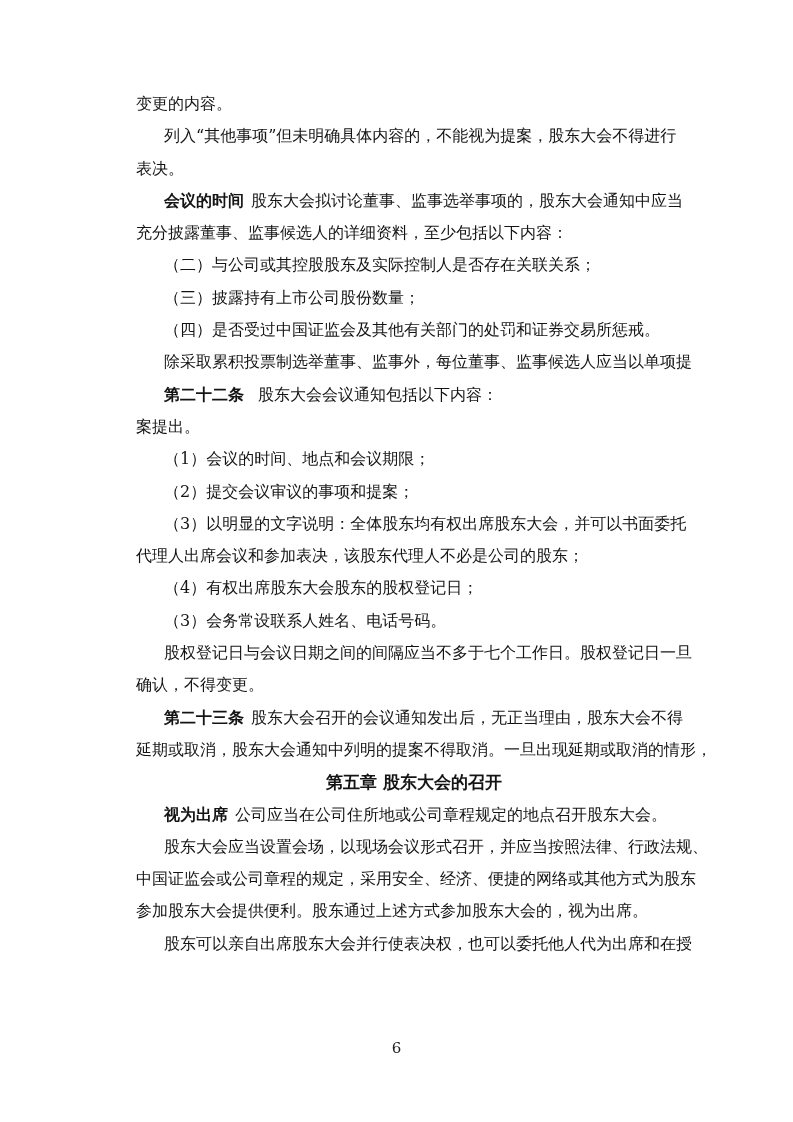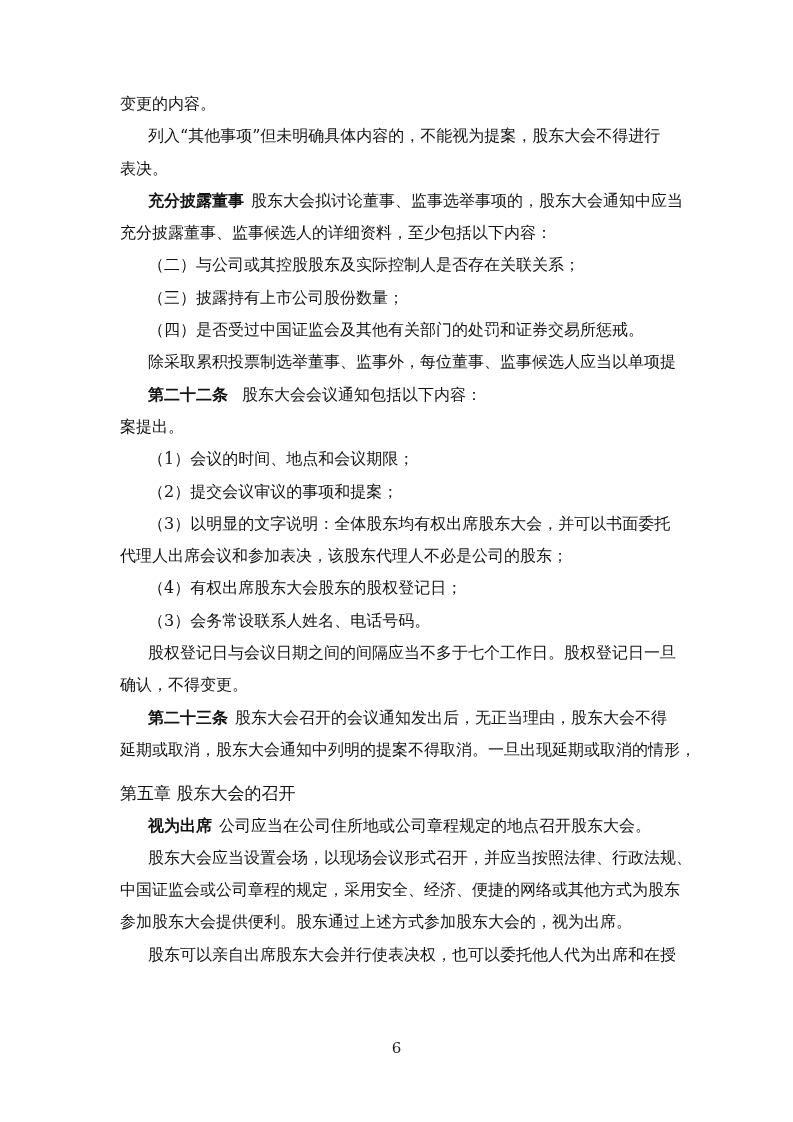--- a/index.html
+++ b/index.html
@@ -10,65 +10,65 @@
   body {
     width: 793px;
     height: 1122px;
     position: relative;
     overflow: hidden;
     font-family: "DejaVu Serif", "Liberation Serif", serif;
     color: #141414;
   }
   #doc {
     position: absolute;
-    left: 120px;
+    left: 136px;
     top: 88px;
     width: 556px;
   }
   .line {
     font-size: 16px;
     line-height: 32.3px;
     white-space: nowrap;
     letter-spacing: 0px;
   }
   .line.indent {
     padding-left: 28px;
   }
   .line .bold {
     font-weight: bold;
     margin-right: 7px;
   }
   .line.gap-wide .bold {
     margin-right: 14px;
   }
   .line.heading {
-    font-weight: normal;
+    text-align: center;
+    font-weight: bold;
     font-size: 17px;
     padding-left: 0;
-    margin-top: 11px;
   }
   .page-number {
     position: absolute;
     top: 1038px;
     left: 0;
     width: 100%;
     text-align: center;
     font-size: 15px;
     line-height: 20px;
     color: #222;
   }
 </style>
 </head>
 <body>
 
 <main id="doc">
     <div class="line">变更的内容。</div>
     <div class="line indent">列入“其他事项”但未明确具体内容的，不能视为提案，股东大会不得进行</div>
     <div class="line">表决。</div>
-    <div class="line indent"><span class="bold">充分披露董事</span><span>股东大会拟讨论董事、监事选举事项的，股东大会通知中应当</span></div>
+    <div class="line indent"><span class="bold">会议的时间</span><span>股东大会拟讨论董事、监事选举事项的，股东大会通知中应当</span></div>
     <div class="line">充分披露董事、监事候选人的详细资料，至少包括以下内容：</div>
     <div class="line indent">（二）与公司或其控股股东及实际控制人是否存在关联关系；</div>
     <div class="line indent">（三）披露持有上市公司股份数量；</div>
     <div class="line indent">（四）是否受过中国证监会及其他有关部门的处罚和证券交易所惩戒。</div>
     <div class="line indent">除采取累积投票制选举董事、监事外，每位董事、监事候选人应当以单项提</div>
     <div class="line indent gap-wide"><span class="bold">第二十二条</span><span>股东大会会议通知包括以下内容：</span></div>
     <div class="line">案提出。</div>
     <div class="line indent">（1）会议的时间、地点和会议期限；</div>
     <div class="line indent">（2）提交会议审议的事项和提案；</div>
     <div class="line indent">（3）以明显的文字说明：全体股东均有权出席股东大会，并可以书面委托</div>

